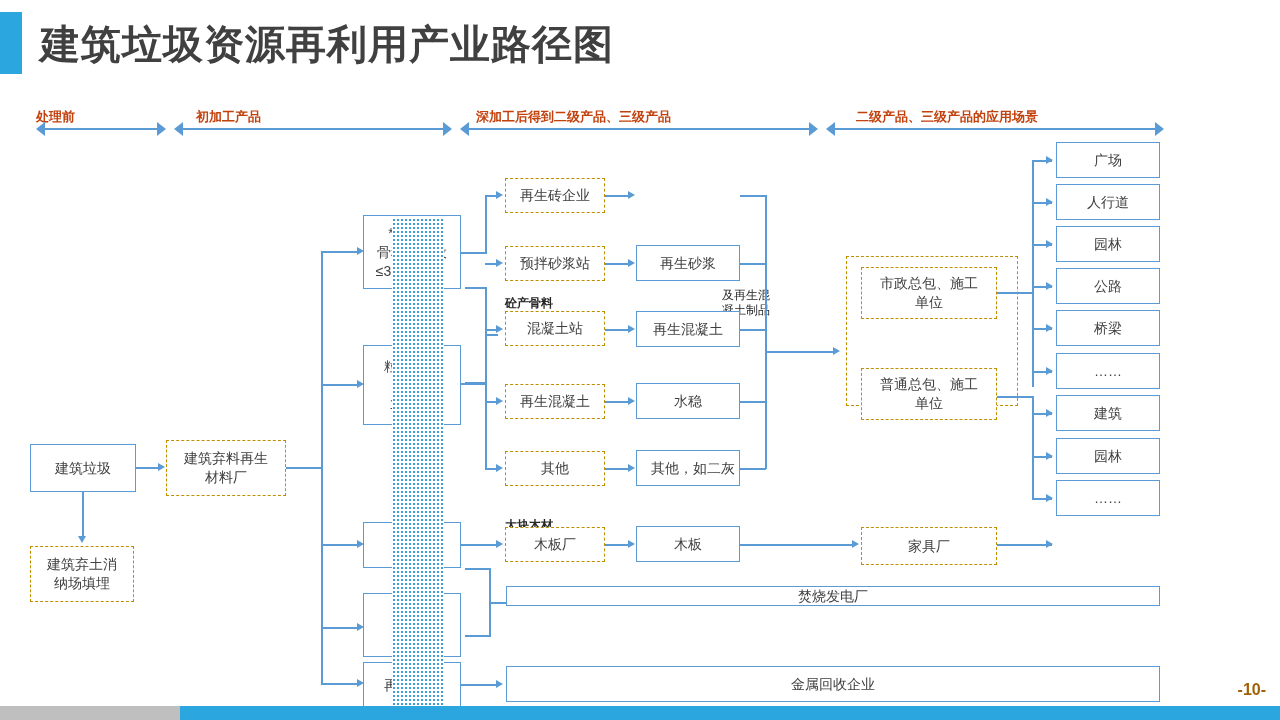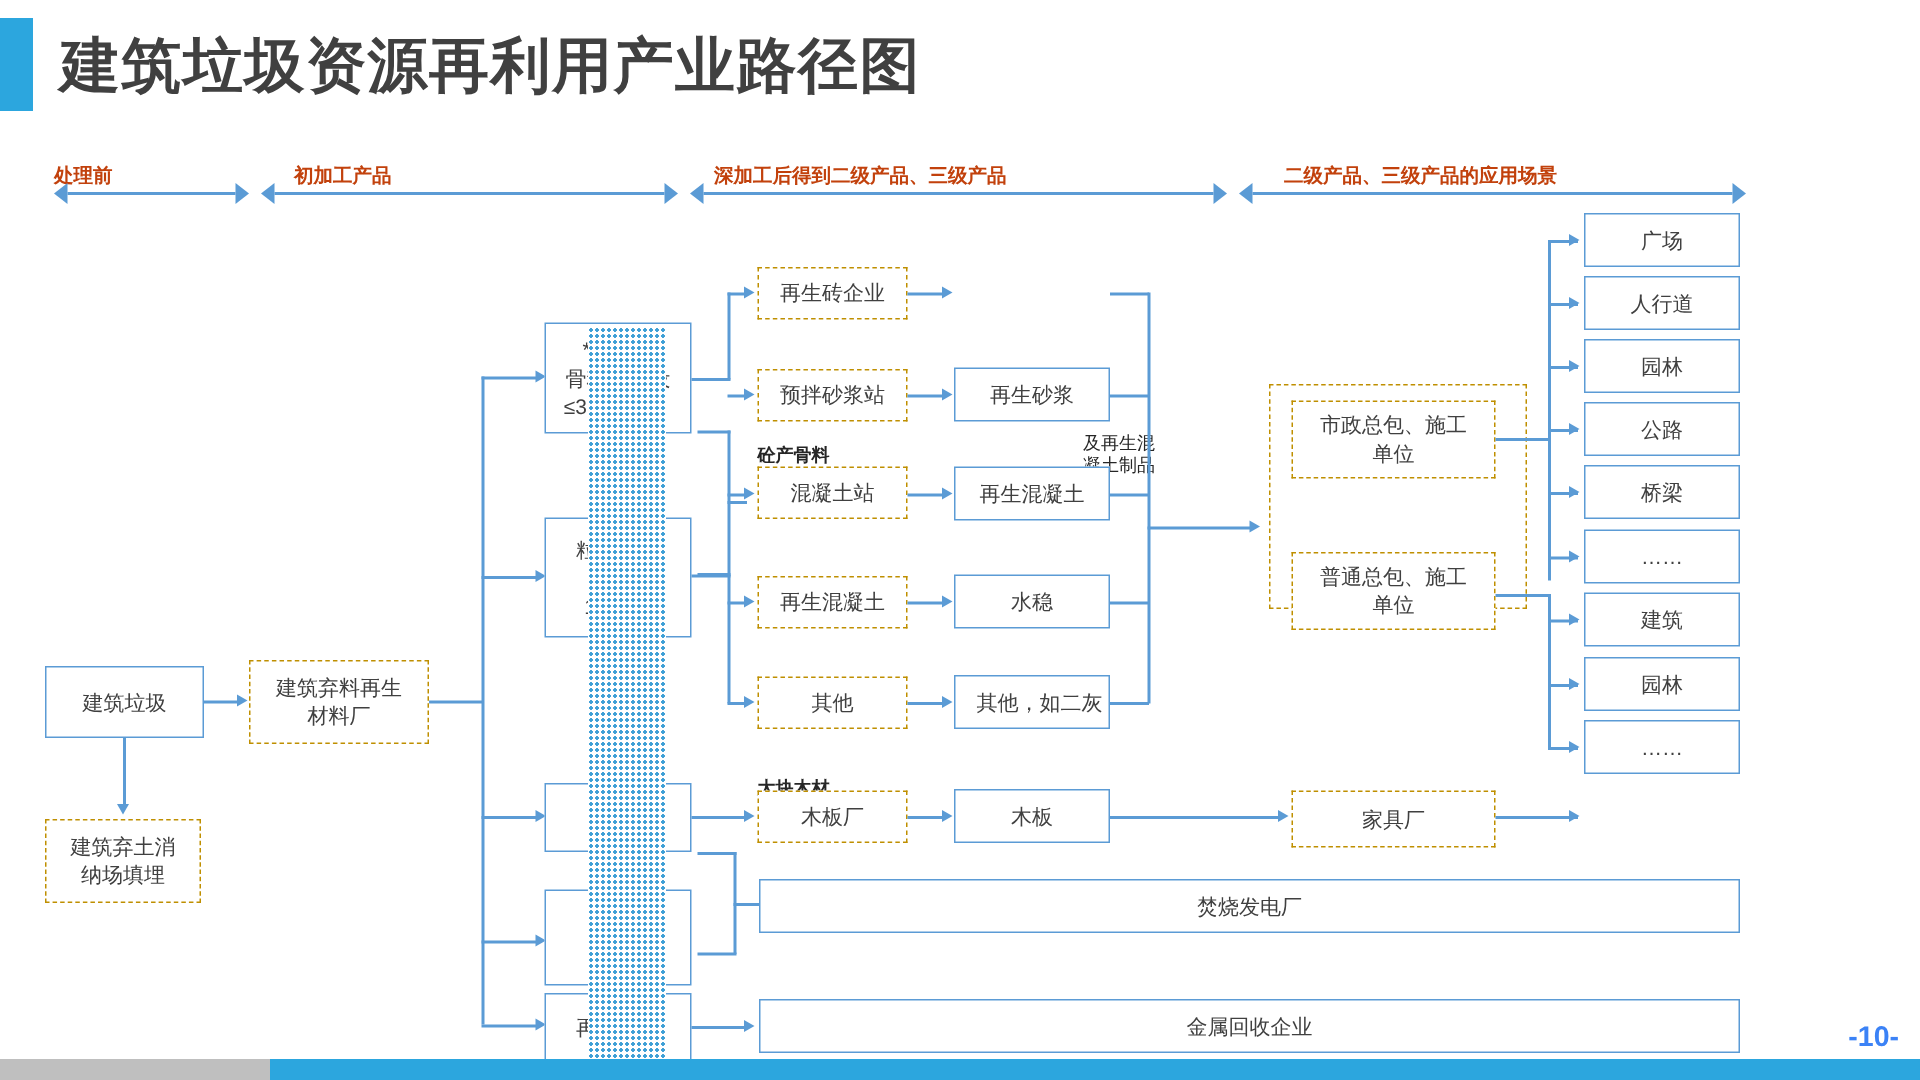--- a/index.html
+++ b/index.html
@@ -45,21 +45,21 @@
   #redaction-overlay{position:absolute;left:392px;top:218px;width:52px;height:490px;
     background-color:#ffffff;
     background-image:radial-gradient(#3d9fd6 1.05px, rgba(255,255,255,0) 1.15px);
     background-size:4px 4px;background-position:0 0;}
 
   
   #contractor-group{position:absolute;left:846px;top:256px;width:172px;height:150px;
     border:1.5px dashed #bf8f00;box-sizing:border-box;background:#ffffff;}
 
   
-  #page-number{position:absolute;right:14px;top:681px;font-size:19px;font-weight:bold;color:#3b82f6;}
+  #page-number{position:absolute;right:14px;top:681px;font-size:16px;font-weight:bold;color:#a16207;}
   #footer-gray{position:absolute;left:0;top:706px;width:180px;height:14px;background:#bfbfbf;}
   #footer-blue{position:absolute;left:180px;top:706px;width:1100px;height:14px;background:#2ca6de;}
 </style>
 </head>
 <body>
 
 <div class="stage">
 
   <div id="title-accent"></div>
   <div id="page-title">建筑垃圾资源再利用产业路径图</div>
@@ -295,21 +295,21 @@
   <div class="box solid" style="left:1056px;top:395px;width:104px;height:36px;">
     <span class="txt">建筑</span>
   </div>
   <div class="box solid" style="left:1056px;top:438px;width:104px;height:36px;">
     <span class="txt">园林</span>
   </div>
   <div class="box solid" style="left:1056px;top:480px;width:104px;height:36px;">
     <span class="txt">……</span>
   </div>
 
-  <div class="box solid" style="left:506px;top:586px;width:654px;height:36px;">
+  <div class="box solid" style="left:506px;top:586px;width:654px;height:20px;">
     <span class="txt">焚烧发电厂</span>
   </div>
   <div class="box solid" style="left:506px;top:666px;width:654px;height:36px;">
     <span class="txt">金属回收企业</span>
   </div>
 
   <div id="page-number">-10-</div>
   <div id="footer-gray"></div>
   <div id="footer-blue"></div>
 

